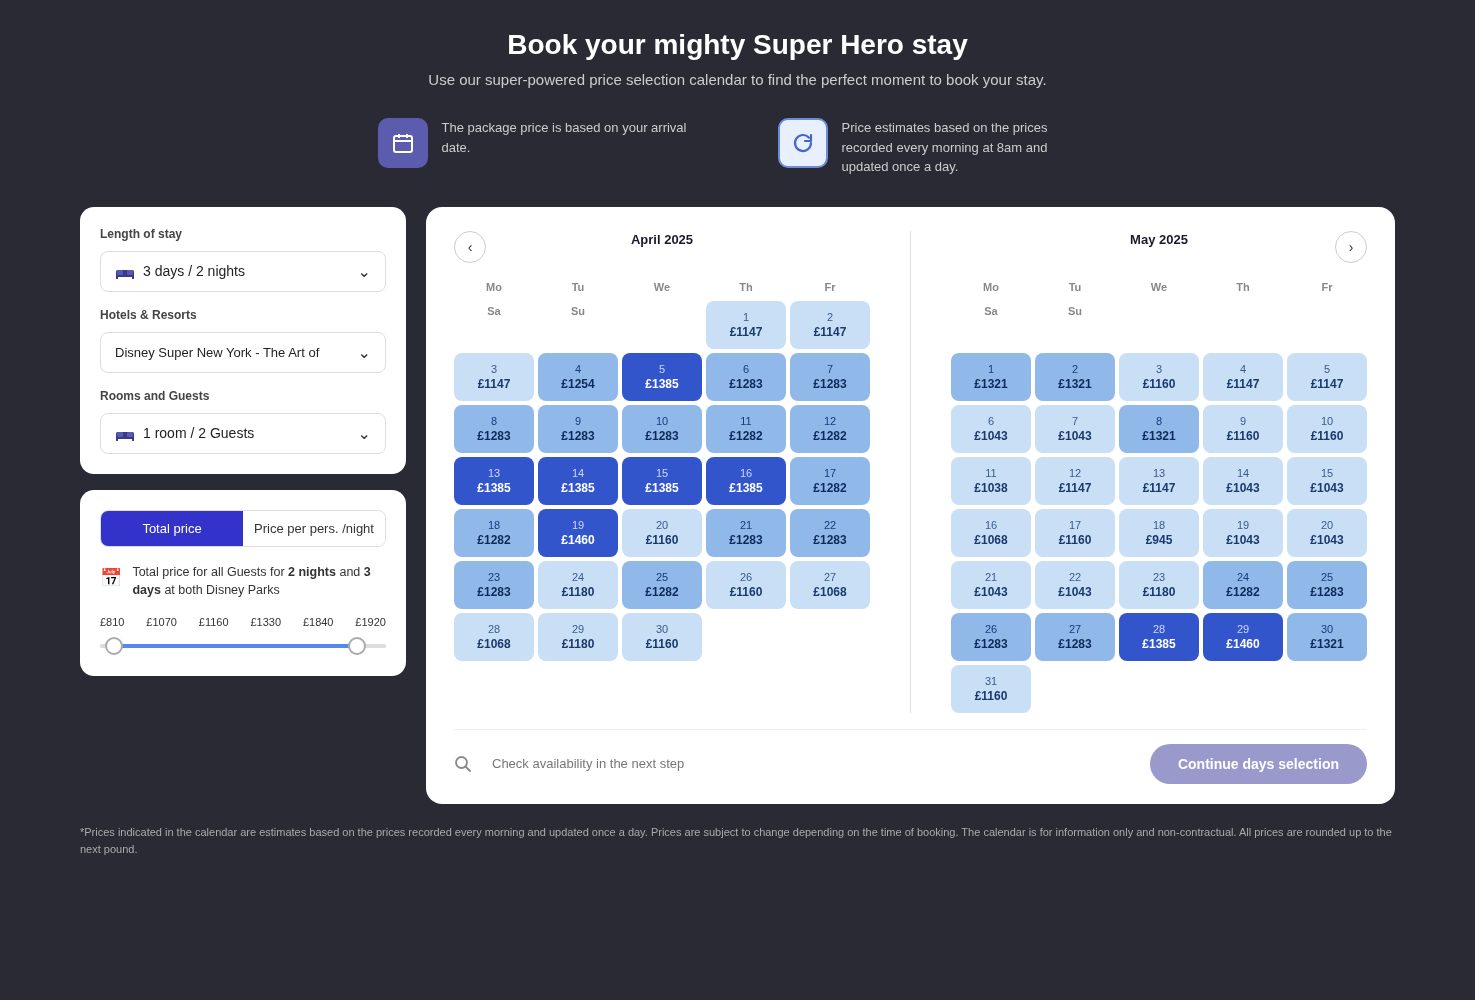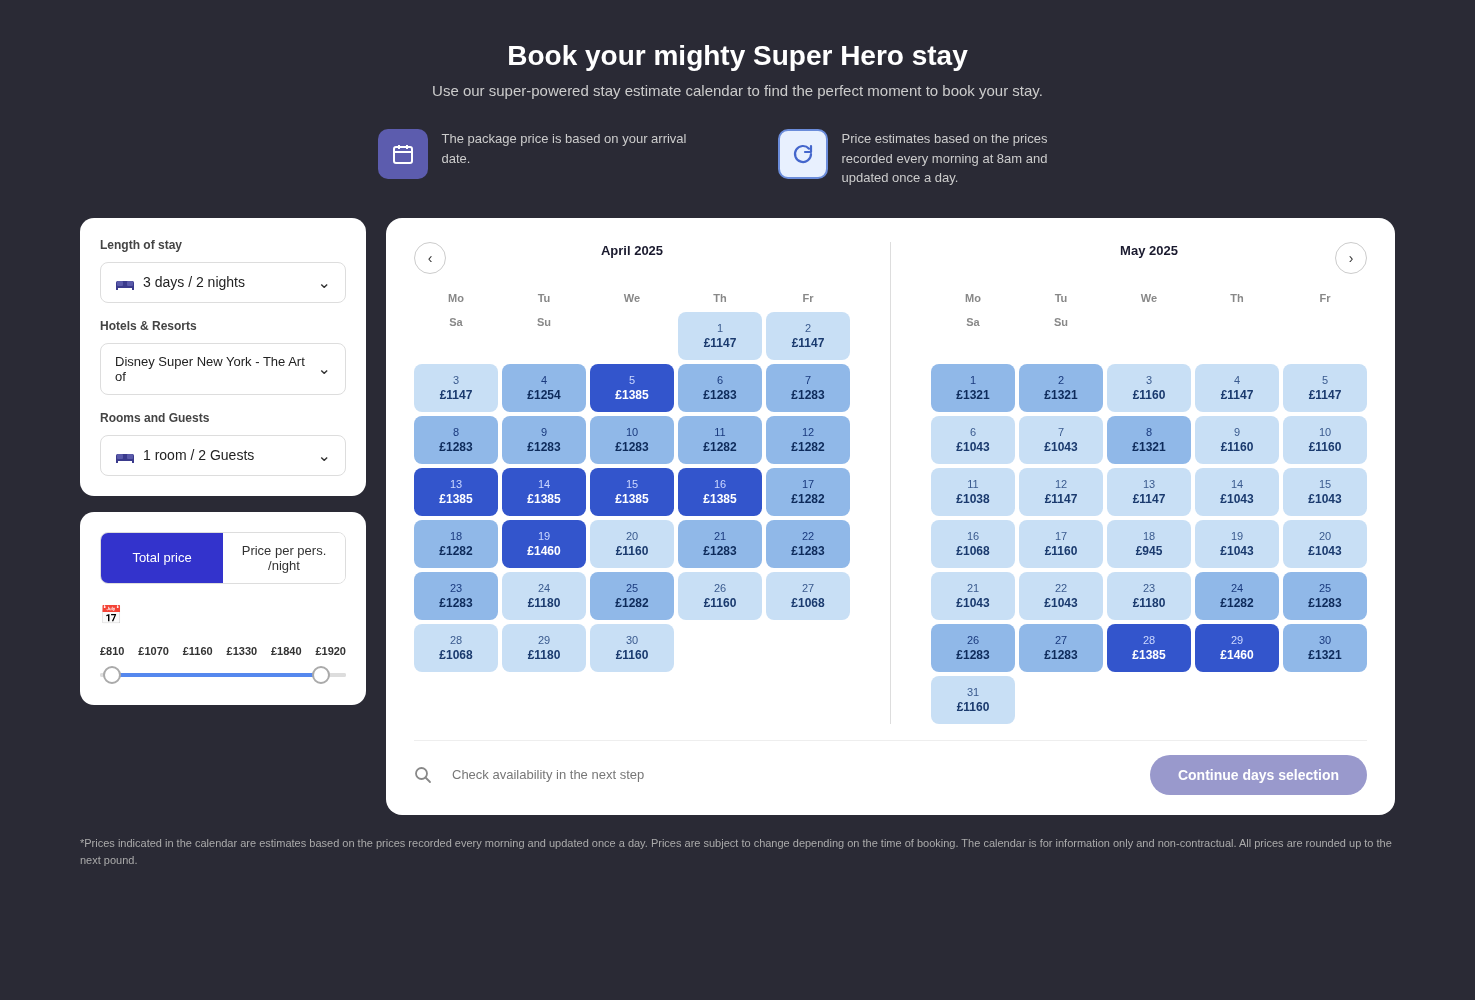--- a/index.html
+++ b/index.html
@@ -5,21 +5,21 @@
     * { box-sizing: border-box; margin: 0; padding: 0; }
     body {
       background: #2a2a35;
       font-family: -apple-system, BlinkMacSystemFont, 'Segoe UI', Arial, sans-serif;
       color: #fff;
       min-height: 1000px;
       width: 1475px;
     }
     .page-wrapper {
       max-width: 1475px;
-      padding: 40px 80px 30px;
+      padding: 29px 80px 30px;
     }
     .header {
       text-align: center;
       margin-bottom: 30px;
     }
     .header h1 {
       font-size: 28px;
       font-weight: 700;
       color: #fff;
       margin-bottom: 10px;
@@ -57,21 +57,21 @@
       font-size: 13px;
       color: #ccc;
       line-height: 1.5;
     }
     .main-layout {
       display: flex;
       gap: 20px;
       align-items: flex-start;
     }
     .left-panel {
-      width: 286px;
+      width: 326px;
       flex-shrink: 0;
       display: flex;
       flex-direction: column;
       gap: 16px;
     }
     .panel-box {
       background: #fff;
       border-radius: 14px;
       padding: 20px;
       color: #1a1a2e;
@@ -145,21 +145,21 @@
       color: #3333cc;
       font-size: 18px;
       margin-top: 2px;
     }
     .price-range-row {
       display: flex;
       justify-content: space-between;
       font-size: 11px;
       color: #333;
       margin-bottom: 8px;
-      font-weight: 700;
+      font-weight: 400;
     }
     .slider-container {
       position: relative;
       height: 20px;
       margin-top: 4px;
     }
     .slider-track {
       position: absolute;
       top: 50%;
       transform: translateY(-50%);
@@ -308,21 +308,21 @@
       align-self: stretch;
     }
   </style>
 </head>
 <body>
 
 <div class="page-wrapper">
 
   <div class="header">
     <h1>Book your mighty Super Hero stay</h1>
-    <p>Use our super-powered stay estimate calendar to find the perfect moment to book your stay.</p>
+    <p>Use our super-powered price selection calendar to find the perfect moment to book your stay.</p>
   </div>
 
   <div class="info-bar">
     <div class="info-item">
       <div class="info-icon-box purple">
         <svg width="24" height="24" viewBox="0 0 24 24" fill="none">
           <rect x="3" y="5" width="18" height="16" rx="2" stroke="#fff" stroke-width="2" fill="none"></rect>
           <line x1="3" y1="10" x2="21" y2="10" stroke="#fff" stroke-width="2"></line>
           <line x1="8" y1="3" x2="8" y2="7" stroke="#fff" stroke-width="2"></line>
           <line x1="16" y1="3" x2="16" y2="7" stroke="#fff" stroke-width="2"></line>
@@ -383,20 +383,23 @@
         </div>
       </div>
 
       <div class="price-panel">
         <div class="toggle-row">
           <button class="toggle-btn active">Total price</button>
           <button class="toggle-btn inactive">Price per pers. /night</button>
         </div>
         <div class="price-desc">
           <span class="mouse-icon">📅</span>
+          <span>
+            <span>Total price for all Guests for </span><span class="bold">2 nights</span><span> and </span><span class="bold">3 days</span><span> at both Disney Parks</span>
+          </span>
         </div>
         <div class="price-range-row">
           <span>£810</span>
           <span>£1070</span>
           <span>£1160</span>
           <span>£1330</span>
           <span>£1840</span>
           <span>£1920</span>
         </div>
         <div class="slider-container">

